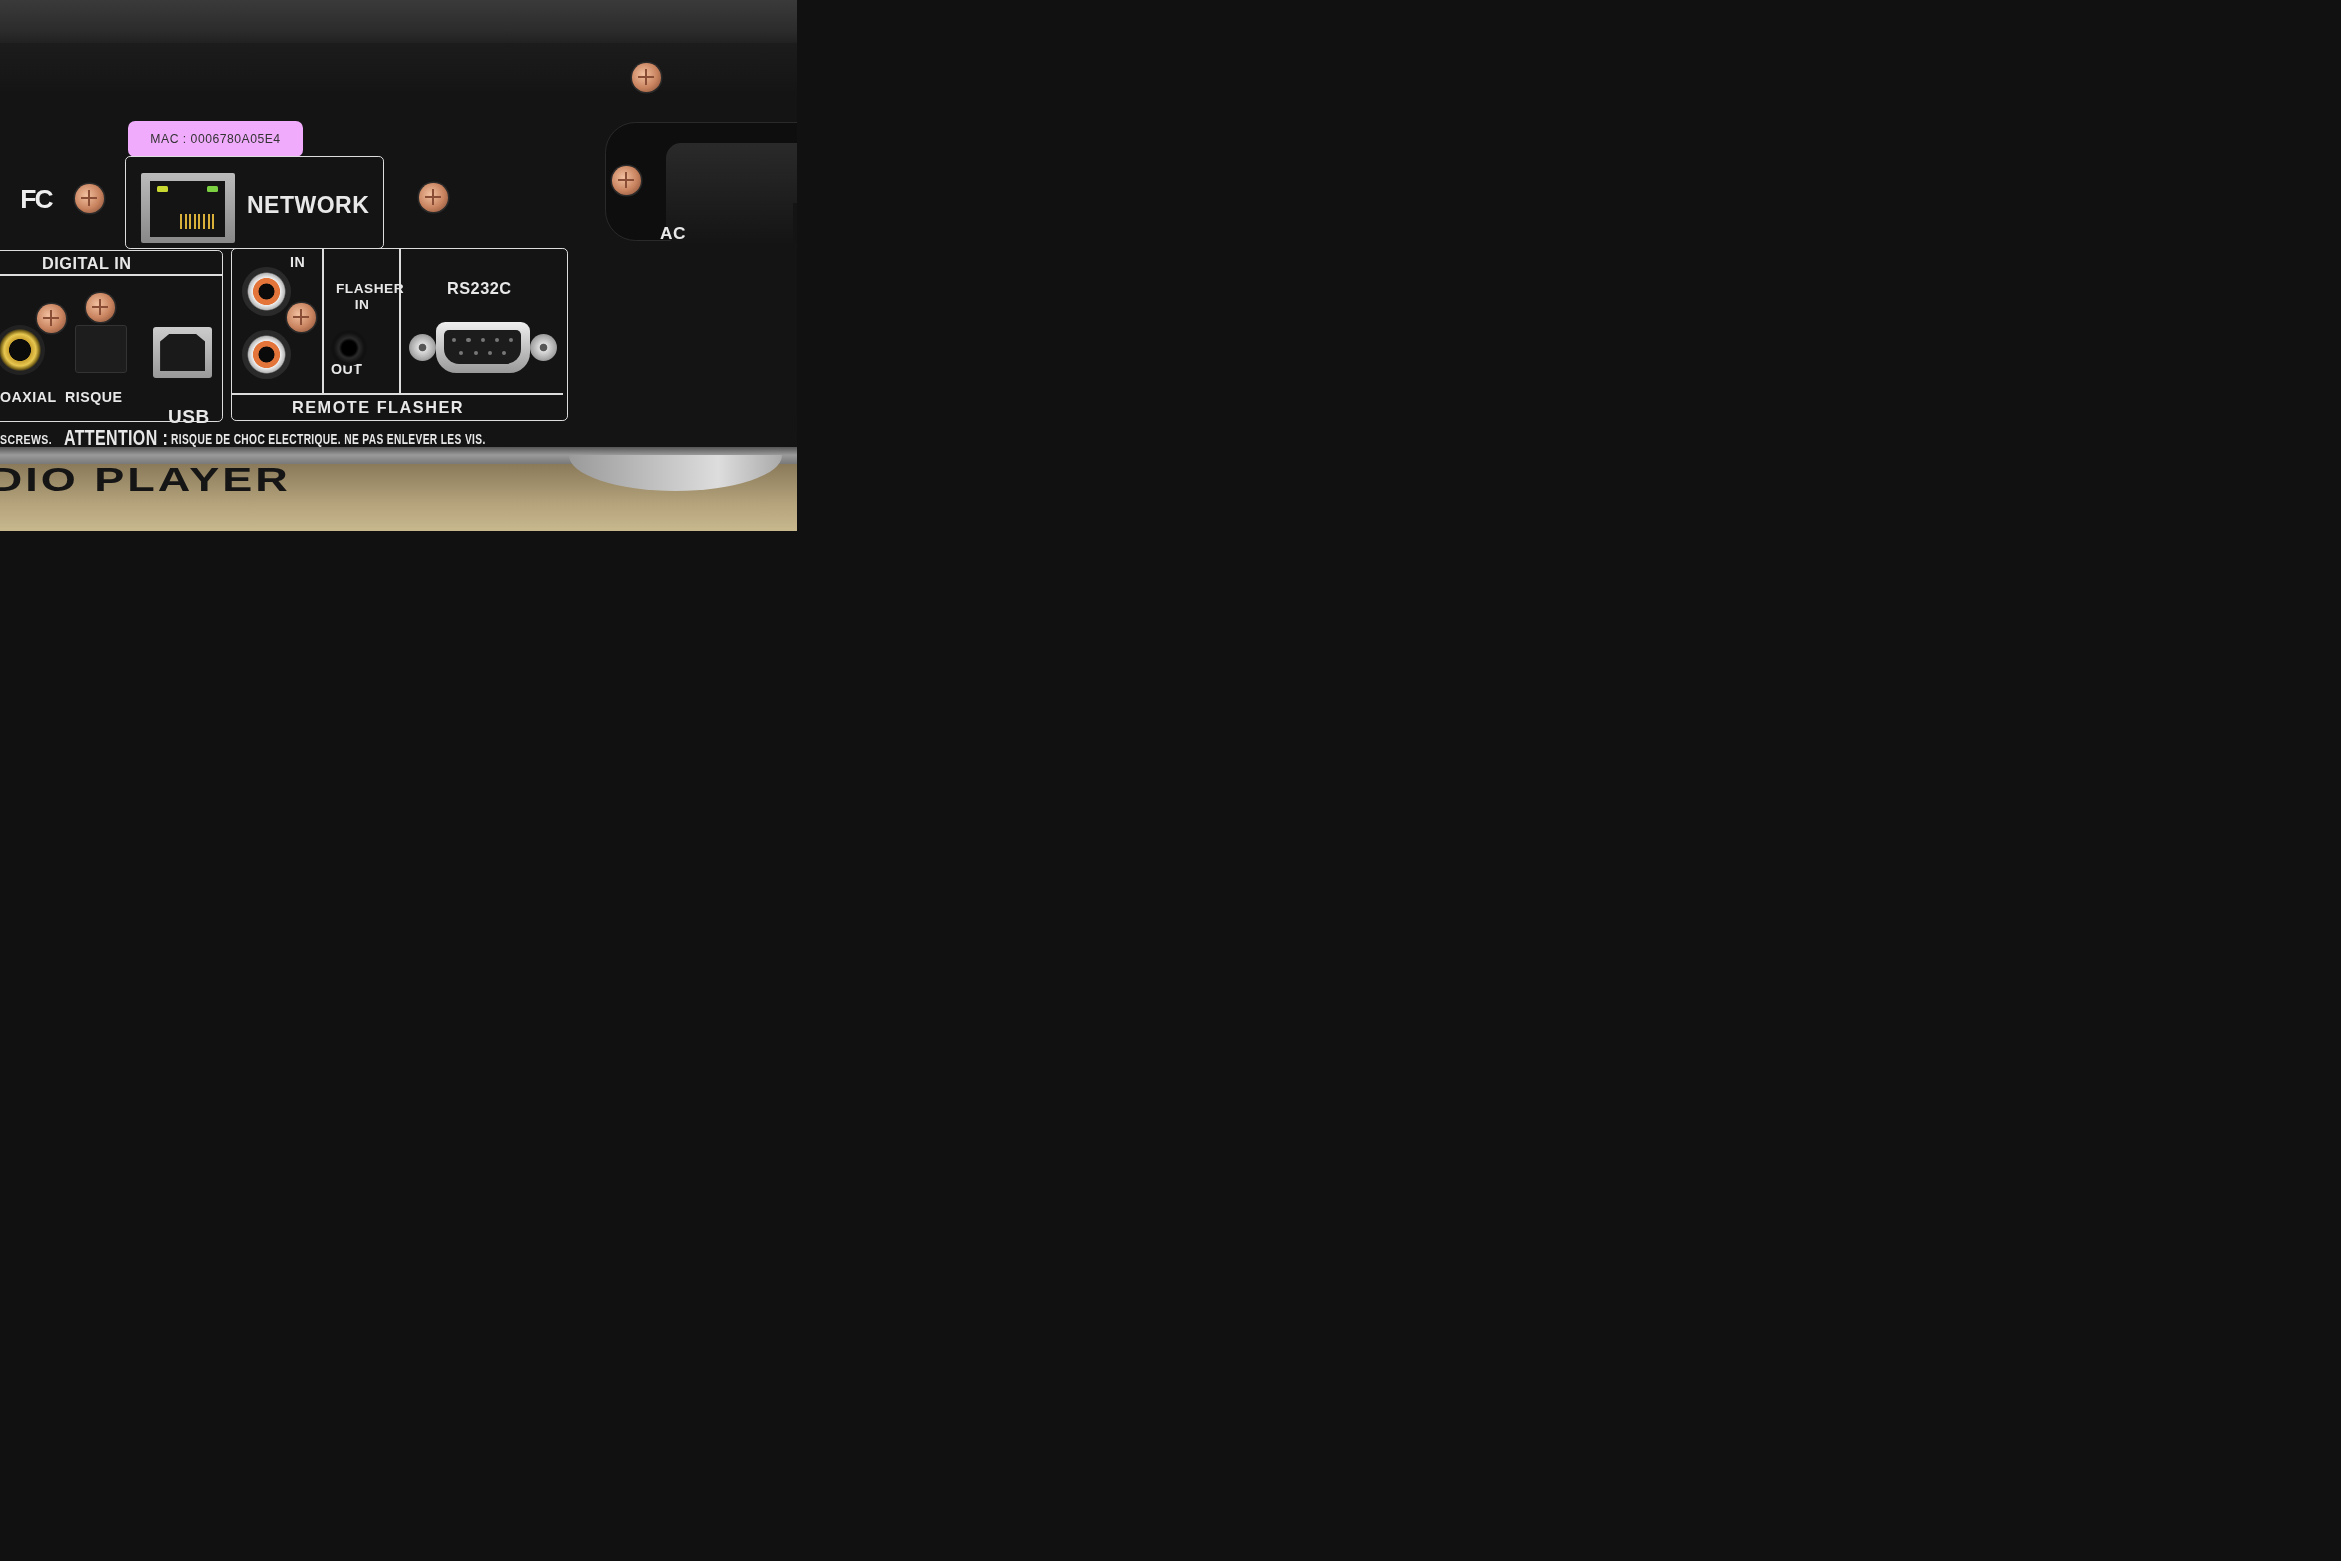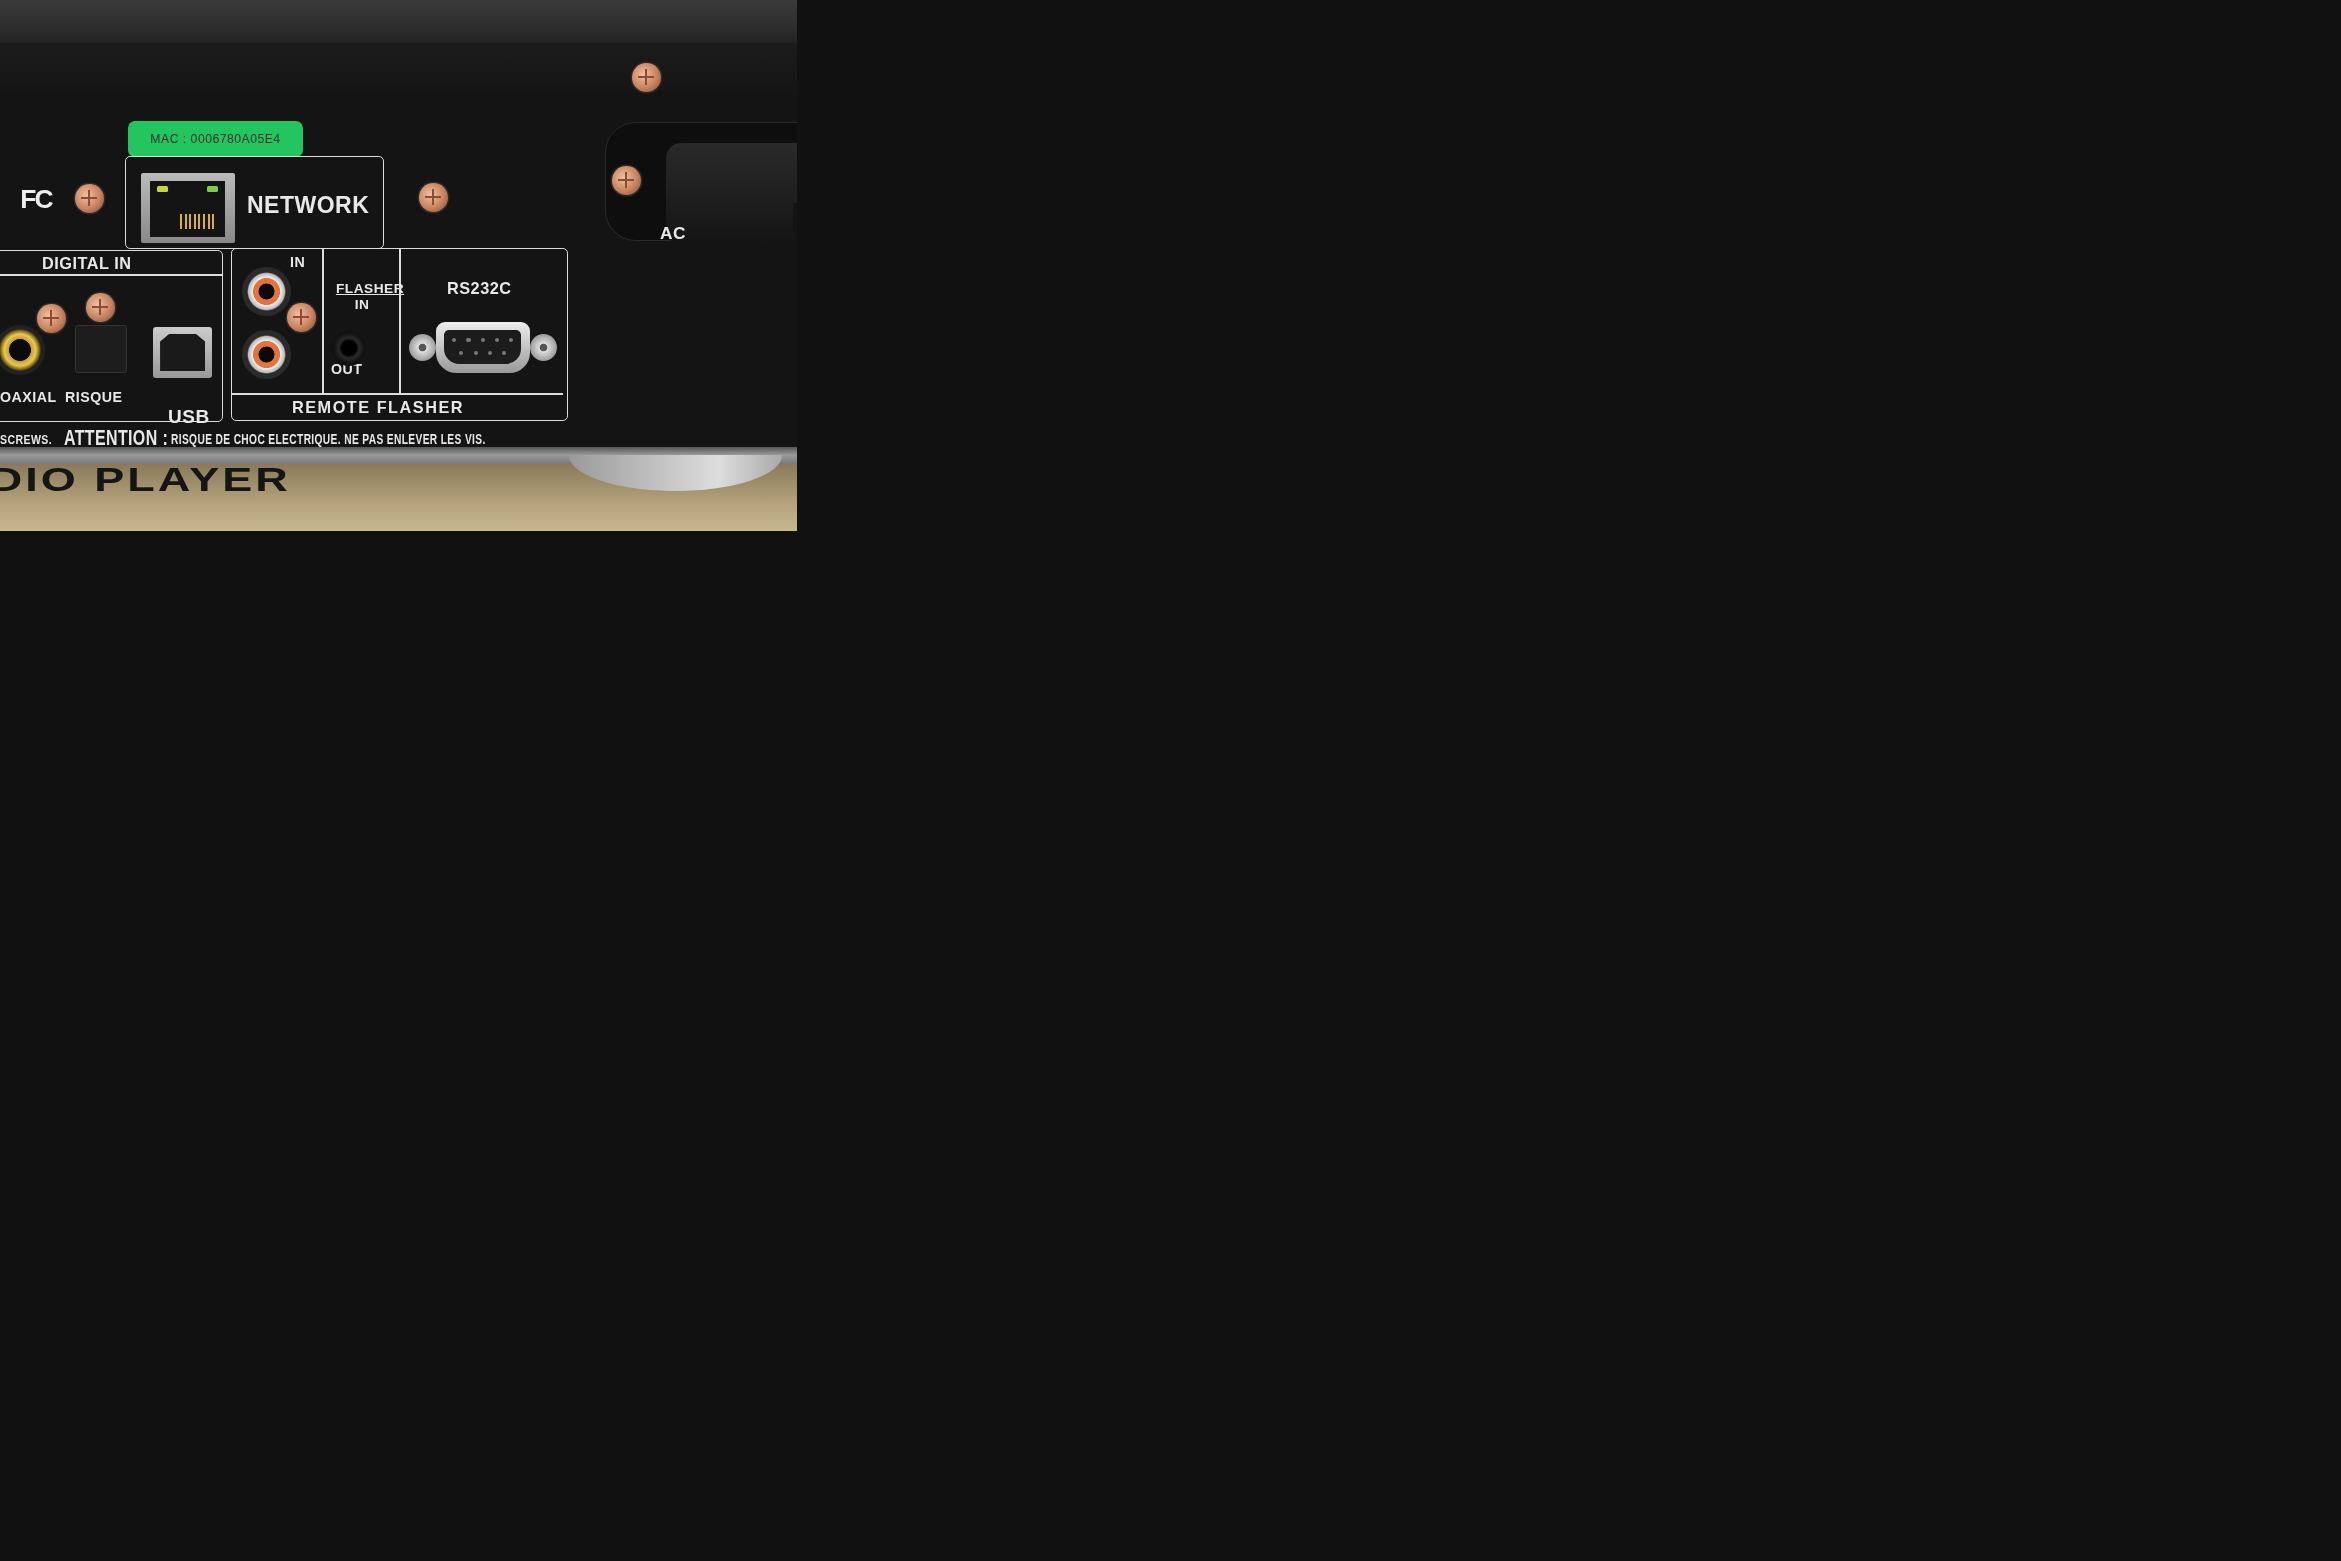--- a/index.html
+++ b/index.html
@@ -11,21 +11,21 @@
   #bottom-rim{left:0;top:447px;width:797px;height:20.3px;background:linear-gradient(#555,#9a9a9a 40%,#6e6e6e);}
   #box{left:0;top:464px;width:797px;height:68px;background:linear-gradient(#8a7a5a,#b5a47c 60%,#c9b98f);}
   .box-text{color:#151515;font-weight:bold;font-family:"Liberation Sans",sans-serif;font-size:45px;letter-spacing:3px;transform:scaleY(0.75);transform-origin:top left;}
   .foot{left:569px;top:455px;width:213px;height:36px;border-radius:0 0 107px 107px/0 0 36px 36px;background:linear-gradient(90deg,#9a9a9a,#ddd 70%,#aaa);}
   .label{color:#e8e8e8;font-family:"Liberation Sans",sans-serif;font-weight:bold;letter-spacing:0.5px;white-space:nowrap;}
   .box-border{border:1.5px solid #ddd;border-radius:5.1px;}
   .screw{width:28.5px;height:28.5px;border-radius:50%;background:radial-gradient(circle at 40% 40%,#f2c1a0,#c8825e 55%,#7a4a34);box-shadow:0 0 0 1.5px #2a2a2a;}
   .screw::before,.screw::after{content:"";position:absolute;background:#8a4e36;left:13.2px;top:6.1px;width:2px;height:16.3px;}
   .screw::after{left:6.1px;top:13.2px;width:16.3px;height:2px;}
   .rca-ring{border-radius:50%;background:radial-gradient(circle,#0a0a0a 22%,#e4753a 24%,#e4753a 38%,#eee 40%,#bbb 52%,#2a2a2a 56%);}
-  .mac-label{left:128px;top:121px;width:175px;height:36px;background:#22c55e;border-radius:7.1px;color:#333;font-family:"Liberation Sans",sans-serif;font-size:12.2px;display:flex;align-items:center;justify-content:center;letter-spacing:0.5px;}
+  .mac-label{left:128px;top:121px;width:175px;height:36px;background:#f0abfc;border-radius:7.1px;color:#333;font-family:"Liberation Sans",sans-serif;font-size:12.2px;display:flex;align-items:center;justify-content:center;letter-spacing:0.5px;}
   .rj45{left:141px;top:173px;width:94px;height:70px;background:linear-gradient(#bbb,#888);border-radius:2px;}
   .rj45-inner{left:9.1px;top:8.1px;width:75px;height:56px;background:#141414;}
   .led{width:11.2px;height:6.1px;background:#c8d830;border-radius:1.5px;}
   .pins{left:29.5px;top:33px;width:36px;height:15.2px;background:repeating-linear-gradient(90deg,#d9b03a 0 2px,#141414 2px 4.6px);}
   .usb{left:153px;top:327px;width:59px;height:51px;background:linear-gradient(#ccc,#999);border-radius:3px;}
   .usb-inner{left:7.1px;top:7.1px;width:45px;height:37px;background:#1a1a1a;clip-path:polygon(0 20%,20% 0,80% 0,100% 20%,100% 100%,0 100%);}
   .optical{left:75px;top:325px;width:50px;height:46px;background:#1d1d1d;border:1.5px solid #333;border-radius:3px;}
   .coax{left:-5.1px;top:325px;width:50px;height:50px;border-radius:50%;background:radial-gradient(circle,#0a0a0a 30%,#c9a230 32%,#e8c850 45%,#7a6418 55%,#222 60%);}
   .flasher{left:331px;top:330px;width:36px;height:36px;border-radius:50%;background:radial-gradient(circle,#000 28%,#2a2a2a 40%,#111 60%);}
   .db9{left:436px;top:322px;width:94px;height:51px;background:linear-gradient(#eee,#999);border-radius:9.1px 9.1px 20.3px 20.3px;}
@@ -81,21 +81,21 @@
 <div class="abs" style="left:322px;top:249px;width:1.5px;height:145px;background:#ddd;"></div>
 <div class="abs" style="left:399px;top:249px;width:1.5px;height:145px;background:#ddd;"></div>
 <div class="abs label" style="left:292px;top:398px;font-size:16.3px;letter-spacing:1.5px;">REMOTE FLASHER</div>
 
 <div class="abs rca-ring" style="left:242px;top:267px;width:49px;height:49px;"></div>
 <div class="abs label" style="left:290px;top:254px;font-size:14.2px;">IN</div>
 <div class="abs screw" style="left:287px;top:303px;"></div>
 <div class="abs rca-ring" style="left:242px;top:330px;width:49px;height:49px;"></div>
 <div class="abs label" style="left:289px;top:361px;font-size:14.2px;margin-left:42px;">OUT</div>
 
-<div class="abs label" style="left:329px;top:281px;font-size:13.7px;text-align:center;width:82px;text-decoration:underline;">FLASHER</div>
+<div class="abs label" style="left:329px;top:281px;font-size:13.7px;text-align:center;width:82px;">FLASHER</div>
 <div class="abs label" style="left:329px;top:297px;font-size:13.7px;text-align:center;width:66px;">IN</div>
 <div class="abs flasher"></div>
 
 <div class="abs label" style="left:447px;top:279px;font-size:16.3px;">RS232C</div>
 <div class="abs hexpost" style="left:409px;top:334px;"></div>
 <div class="abs hexpost" style="left:530px;top:334px;"></div>
 <div class="abs db9">
   <div class="abs db9-inner">
     <span class="db9-pin" style="left:8.1px;top:8.1px;"></span>
       <span class="db9-pin" style="left:22.4px;top:8.1px;"></span>

